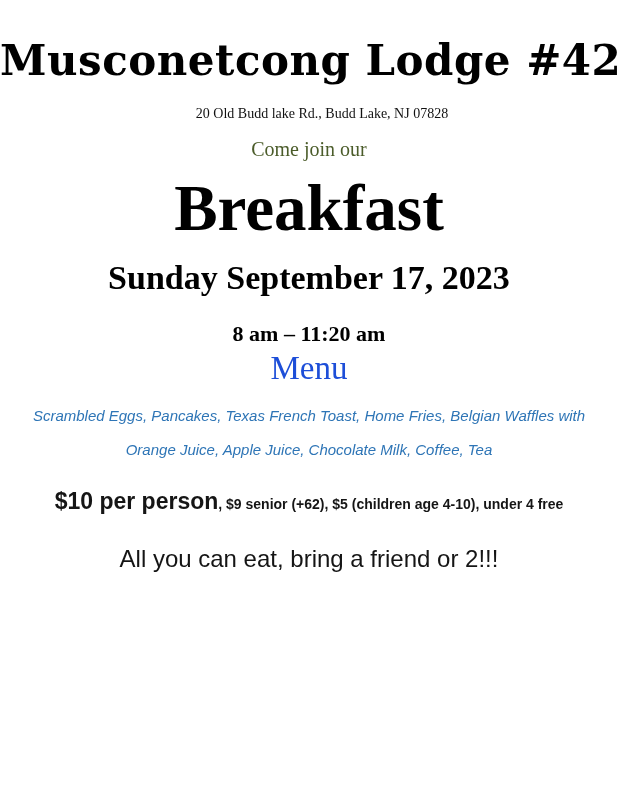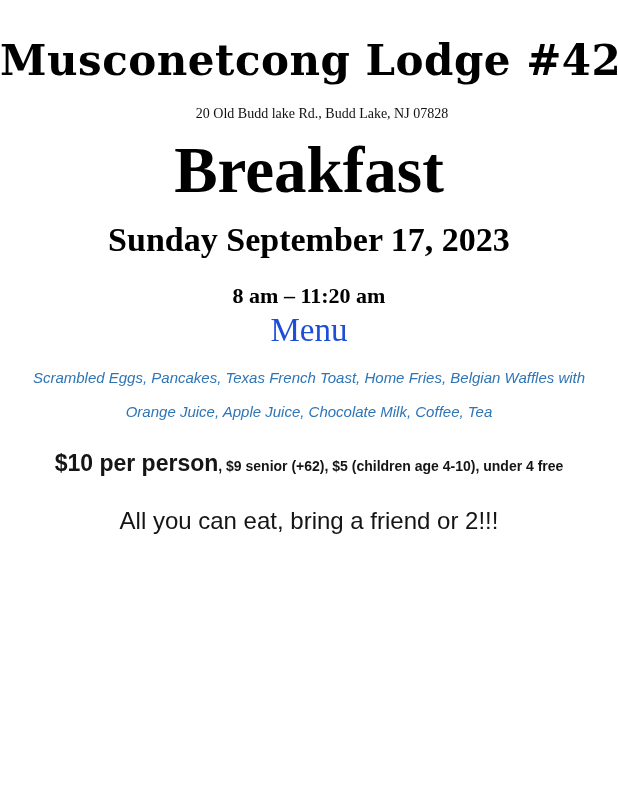--- a/index.html
+++ b/index.html
@@ -109,20 +109,21 @@
 </style>
 </head>
 <body>
 
 <div class="page">
 
   <div class="lodge-title">Musconetcong Lodge #42</div>
 
   <div class="address">20 Old Budd lake Rd., Budd Lake, NJ 07828</div>
 
+  <div class="tagline">Come join our</div>
 
   <div class="event-title">Breakfast</div>
 
 
   <div class="event-date">Sunday September 17, 2023</div>
 
   <div class="event-time">8 am – 11:20 am</div>
 
   <div class="menu-heading">Menu</div>
 

